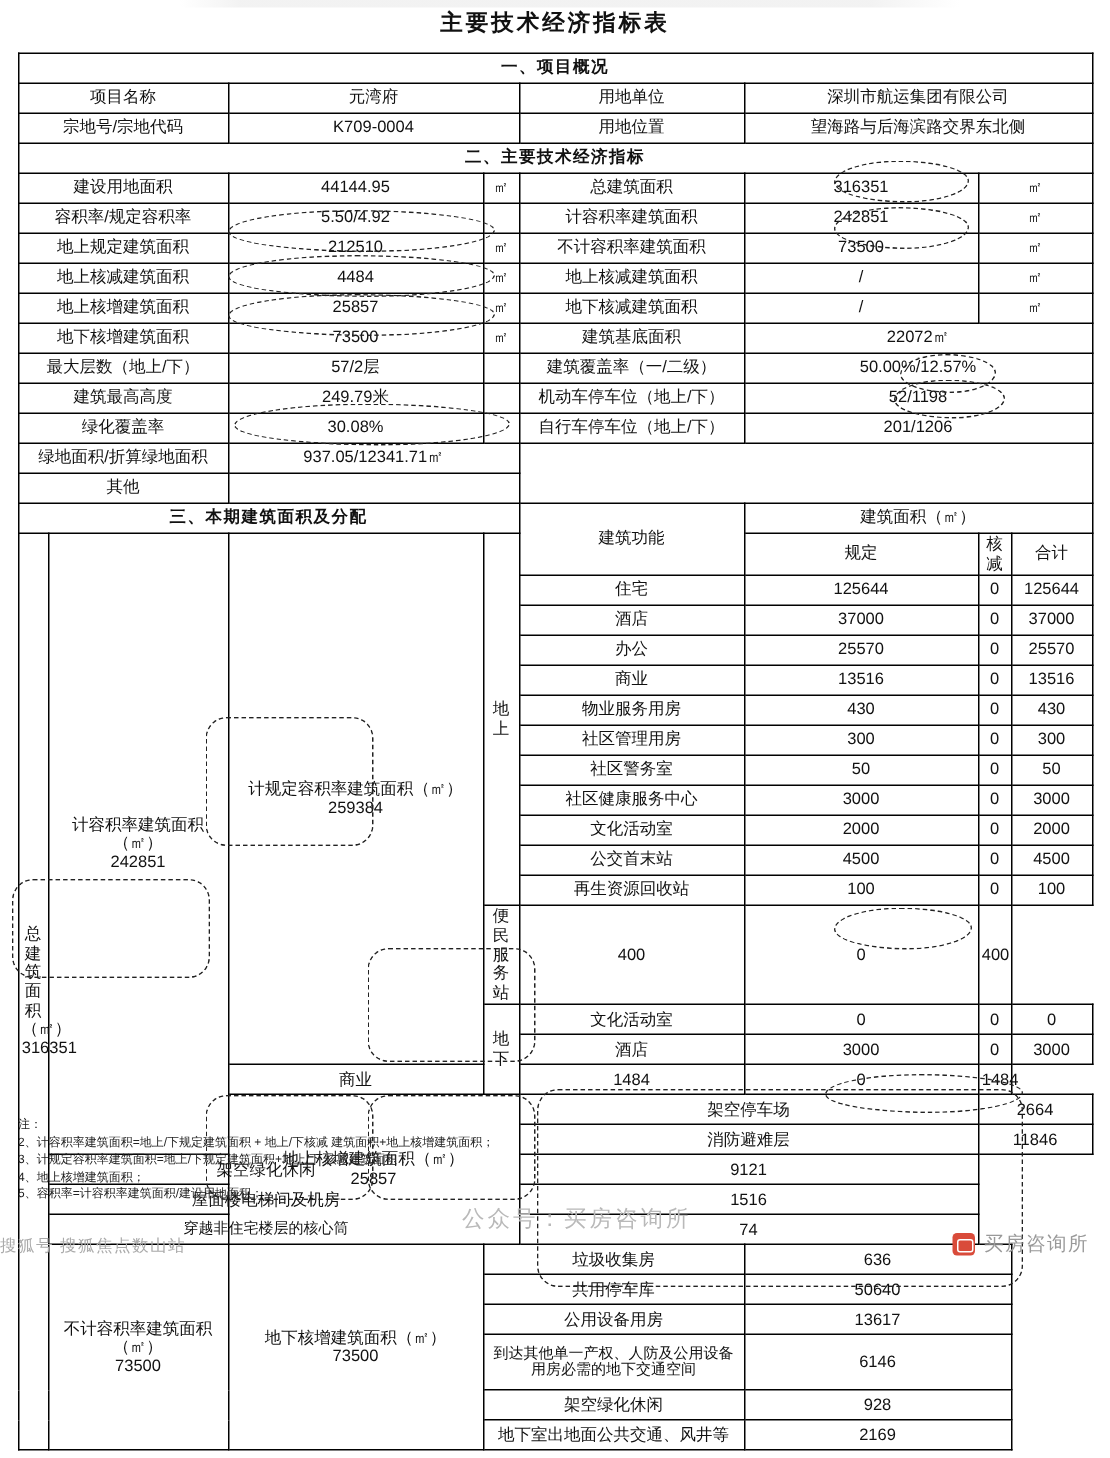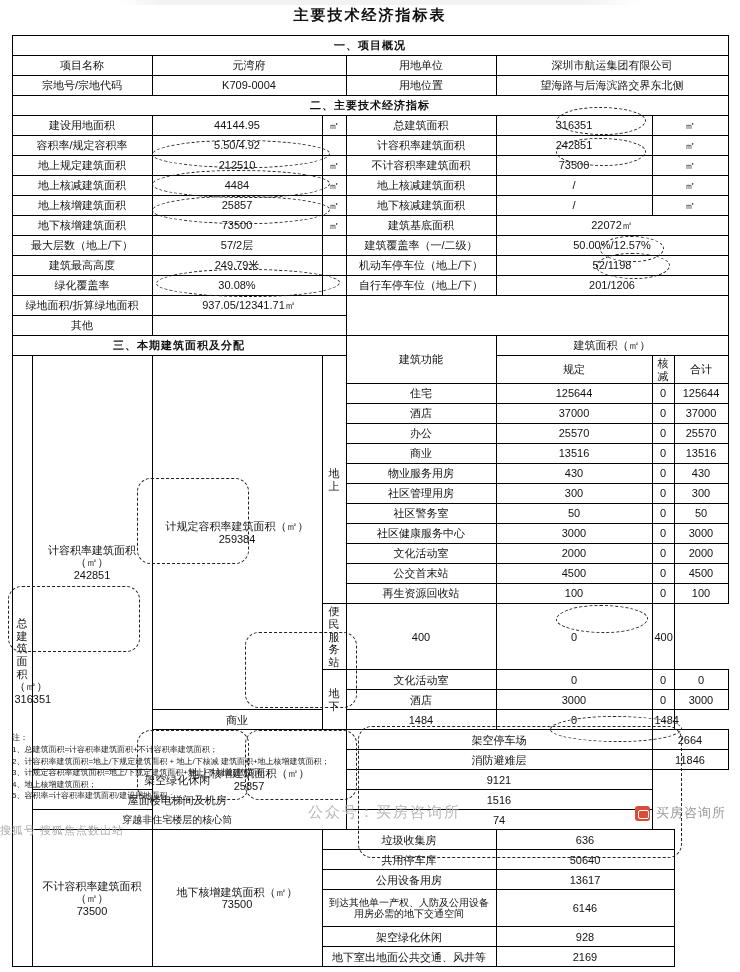--- a/index.html
+++ b/index.html
@@ -43,21 +43,21 @@
     line-height:1.45;
     text-align:left;
     color:#222;
   }
   .note div{white-space:nowrap;}
   .wm-left{
     position:absolute;left:262px;bottom:16px;
     font-size:15px;color:#b9b9b9;letter-spacing:2px;margin-left:46px;
   }
   .wm-right{
-    position:absolute;right:14px;bottom:16px;
+    position:absolute;right:14px;bottom:0;
     font-size:13px;color:#999;letter-spacing:1px;
     display:flex;align-items:center;gap:6px;
   }
   .wm-badge{
     width:15px;height:15px;border-radius:3px;background:#d94b3a;
     display:inline-block;position:relative;
   }
   .wm-badge:after{
     content:"";position:absolute;left:3px;top:4px;width:9px;height:7px;
     border:1.4px solid #fff;border-radius:2px;
@@ -394,21 +394,20 @@
   <div class="ann-box" style="left:8px;top:586px;width:130px;height:64px;"></div>
   <div class="ann-box" style="left:245px;top:632px;width:110px;height:74px;"></div>
   <div class="ann-box" style="left:137px;top:730px;width:110px;height:68px;"></div>
   <div class="ann-box" style="left:245px;top:730px;width:110px;height:68px;"></div>
   <div class="ann" style="left:550px;top:716px;width:130px;height:24px;"></div>
   <div class="ann-box" style="left:358px;top:726px;width:322px;height:130px;"></div>
   <div class="ann" style="left:556px;top:605px;width:90px;height:26px;"></div>
 
   <div class="note">
     <div>注：</div>
-    <div>1、总建筑面积=计容积率建筑面积+不计容积率建筑面积；</div>
     <div>2、计容积率建筑面积=地上/下规定建筑面积 + 地上/下核减 建筑面积+地上核增建筑面积；</div>
     <div>3、计规定容积率建筑面积=地上/下规定建筑面积+地上/下 核减建筑面积；</div>
     <div>4、地上核增建筑面积；</div>
     <div>5、容积率=计容积率建筑面积/建设用地面积；</div>
   </div>
 
   <div class="wm-left">公众号：买房咨询所</div>
   <div class="wm-right">
     <span class="wm-badge"></span>
     <span>买房咨询所</span>

